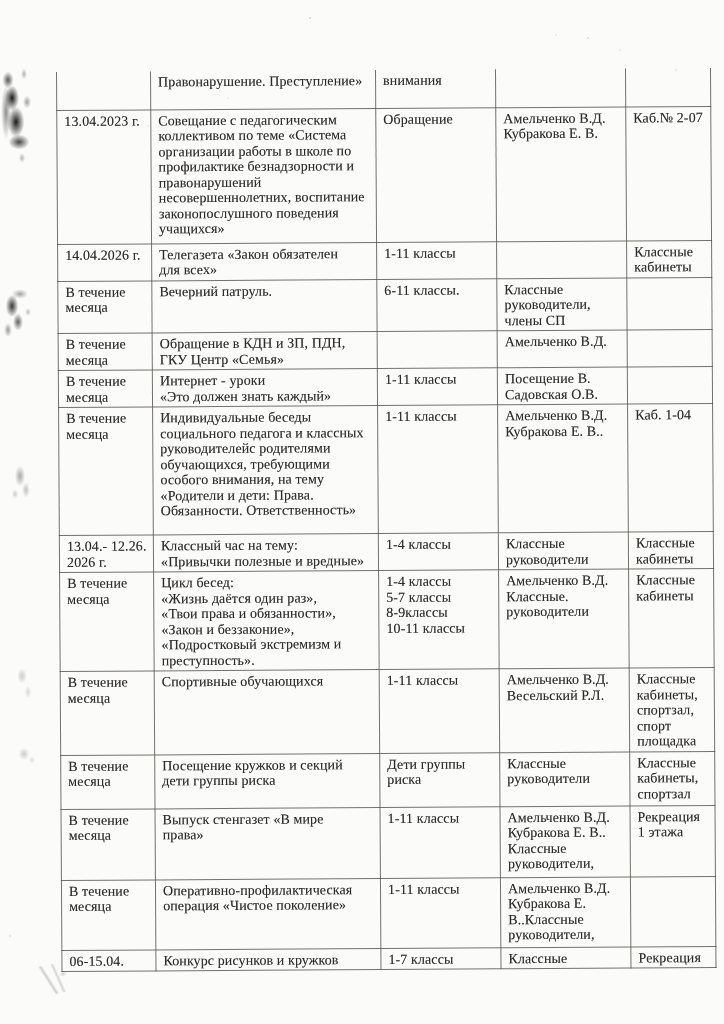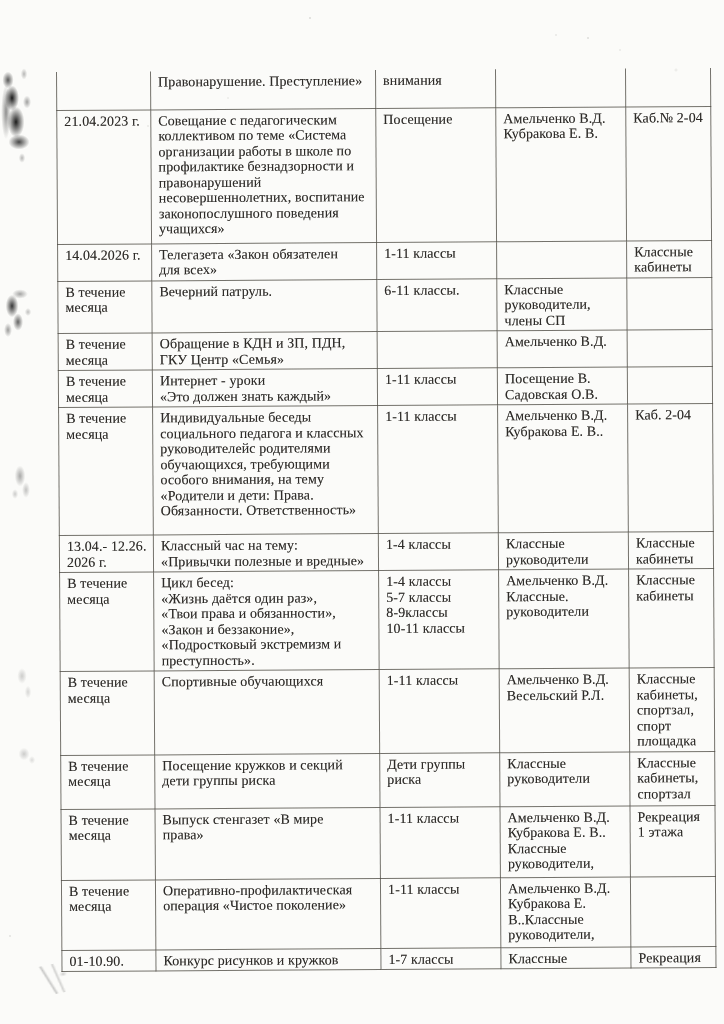--- a/index.html
+++ b/index.html
@@ -147,33 +147,33 @@
     </colgroup>
     <tbody>
       <tr class="r0">
         <td></td>
         <td>Правонарушение. Преступление»</td>
         <td>внимания</td>
         <td></td>
         <td></td>
       </tr>
       <tr class="r1">
-        <td>21.04.2023 г.</td>
+        <td>13.04.2023 г.</td>
         <td>Совещание с педагогическим
 коллективом по теме «Система
 организации работы в школе по
 профилактике безнадзорности и
 правонарушений
 несовершеннолетних, воспитание
 законопослушного поведения
 учащихся»</td>
-        <td class="pad-lg">Посещение</td>
+        <td class="pad-lg">Обращение</td>
         <td>Амельченко В.Д.
 Кубракова Е. В.</td>
-        <td>Каб.№ 2-04</td>
+        <td>Каб.№ 2-07</td>
       </tr>
       <tr class="r2">
         <td>14.04.2026 г.</td>
         <td>Телегазета «Закон обязателен
 для всех»</td>
         <td>1-11 классы</td>
         <td></td>
         <td>Классные
 кабинеты</td>
       </tr>
@@ -212,21 +212,21 @@
         <td>Индивидуальные беседы
 социального педагога и классных
 руководителейс родителями
 обучающихся, требующими
 особого внимания, на тему
 «Родители и дети: Права.
 Обязанности. Ответственность»</td>
         <td>1-11 классы</td>
         <td>Амельченко В.Д.
 Кубракова Е. В..</td>
-        <td>Каб. 2-04</td>
+        <td>Каб. 1-04</td>
       </tr>
       <tr class="r7">
         <td>13.04.- 12.26.
 2026 г.</td>
         <td>Классный час на тему:
 «Привычки полезные и вредные»</td>
         <td>1-4 классы</td>
         <td>Классные
 руководители</td>
         <td>Классные
@@ -296,21 +296,21 @@
         <td>Оперативно-профилактическая
 операция «Чистое поколение»</td>
         <td>1-11 классы</td>
         <td>Амельченко В.Д.
 Кубракова Е.
 В..Классные
 руководители,</td>
         <td></td>
       </tr>
       <tr class="r13">
-        <td>01-10.90.</td>
+        <td>06-15.04.</td>
         <td>Конкурс рисунков и кружков</td>
         <td>1-7 классы</td>
         <td>Классные</td>
         <td>Рекреация</td>
       </tr>
     </tbody>
   </table>
 </div>
 
 </body></html>

